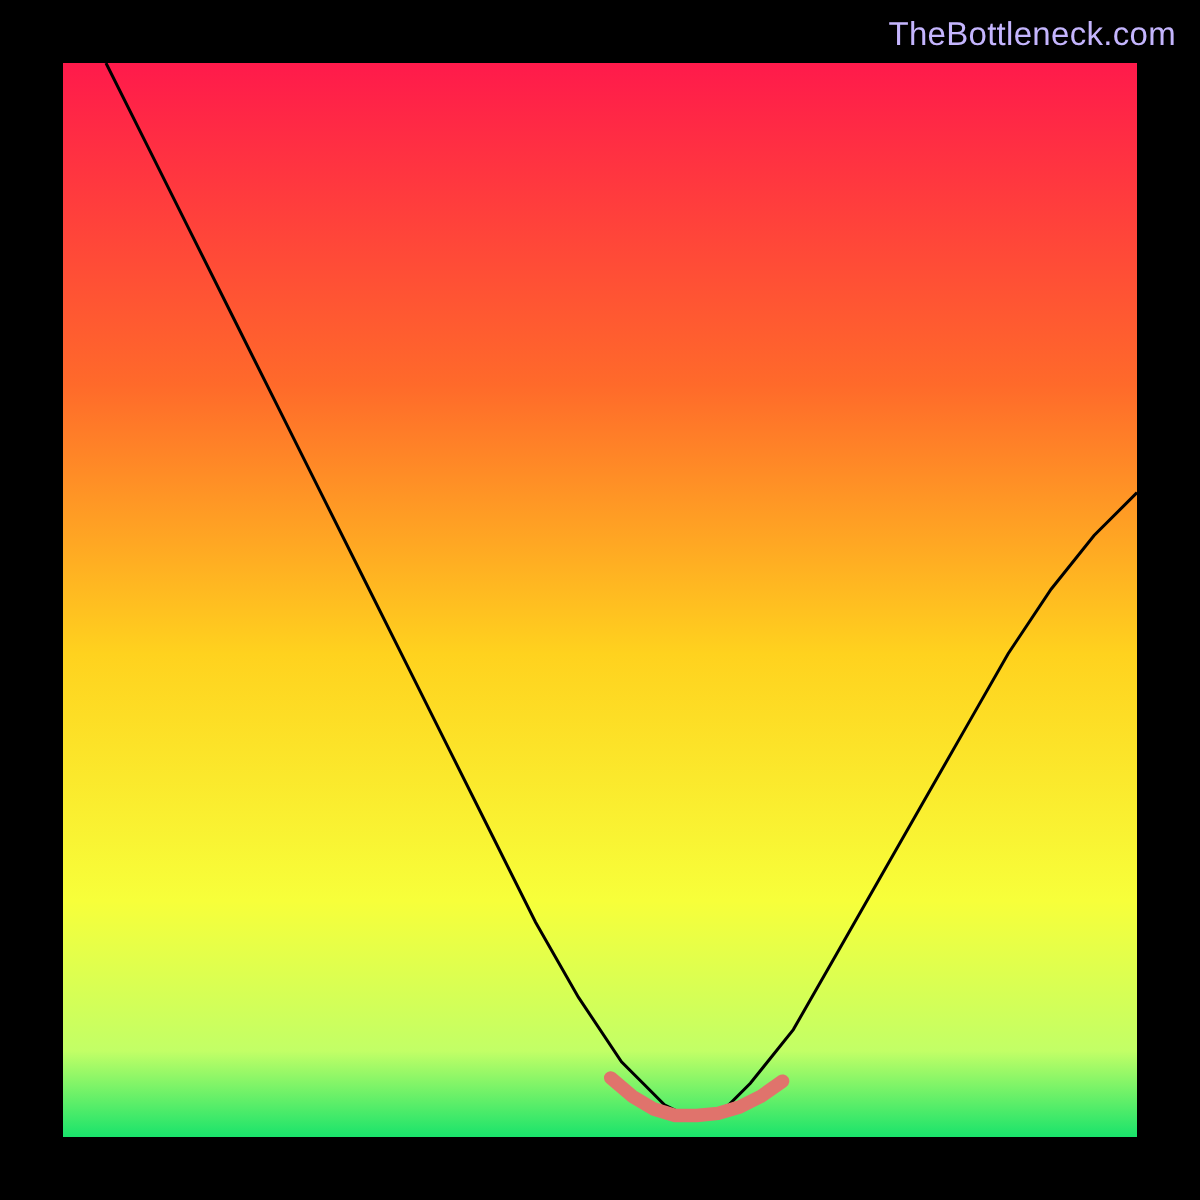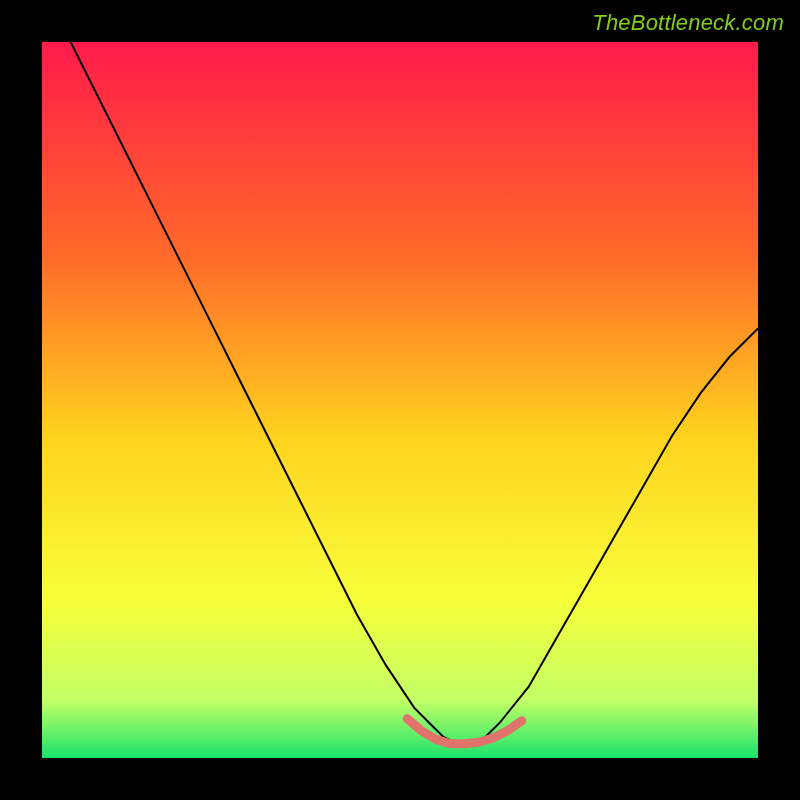--- a/index.html
+++ b/index.html
@@ -22,26 +22,25 @@
     left: 42px;
     top: 42px;
     width: 716px;
     height: 716px;
     overflow: visible;
   }
   .watermark {
     position: absolute;
     top: 10px;
     right: 16px;
-    color: #84cc16;
+    color: #c4b5fd;
     font-size: 22px;
     font-weight: 500;
     letter-spacing: 0.2px;
     user-select: none;
-    font-style: italic;
   }
   svg { display: block; }
 </style>
 </head>
 <body>
 
 <div class="frame">
   <div class="plot-area">
     <svg id="chart-svg" viewBox="0 0 716 716" width="716" height="716" preserveAspectRatio="none">
       <defs>

